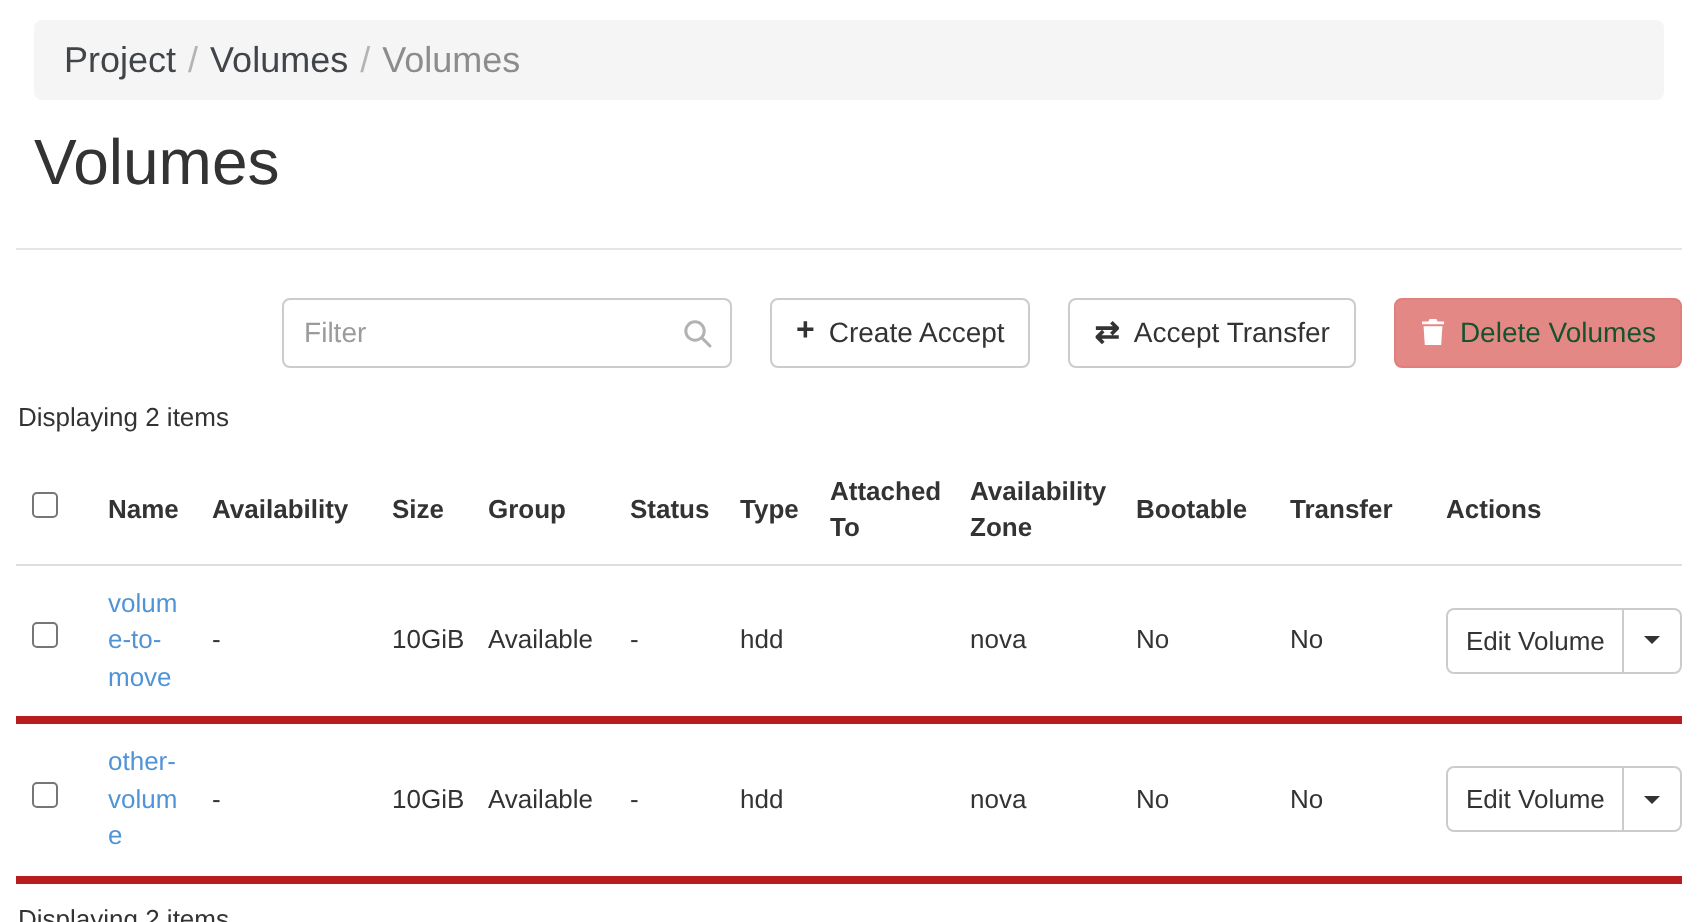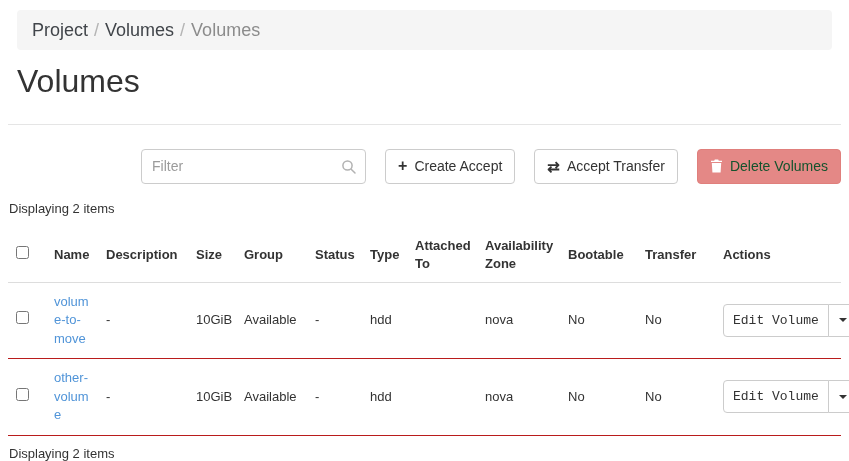--- a/index.html
+++ b/index.html
@@ -63,34 +63,34 @@
   
   table.volumes {
     width: 833px; margin: 13px 0 0; border-collapse: collapse;
     table-layout: fixed; font-size: 13px;
   }
   table.volumes th {
     text-align: left; font-weight: 700; padding: 8px;
     border-bottom: 1px solid #ddd; vertical-align: middle; line-height: 1.42;
   }
   table.volumes td {
-    padding: 10px 8px; border-bottom: 1px solid #b91c1c;
+    padding: 10px 8px; border-bottom: 4px solid #b91c1c;
     vertical-align: middle; line-height: 1.42;
   }
   td.check-cell, th.check-cell { padding-left: 17px; }
   input[type="checkbox"] { margin: 0; width: 13px; height: 13px; cursor: pointer; }
   td.name-cell { word-break: break-all; }
   td.name-cell a { color: #5094d8; text-decoration: none; cursor: pointer; }
 
   
   .btn-group { display: inline-flex; }
   .btn-sm {
     height: 33px; background: #fff; border: 1px solid #ccc; color: #333;
     font-size: 13px; padding: 0 9px; cursor: pointer;
-    font-family: Liberation Mono, monospace; white-space: nowrap;
+    font-family: Liberation Sans, sans-serif; white-space: nowrap;
     display: inline-flex; align-items: center;
   }
   .btn-sm.main { border-radius: 4px 0 0 4px; }
   .btn-sm.caret-btn { border-radius: 0 4px 4px 0; margin-left: -1px; padding: 0 10px; }
   .caret {
     display: inline-block; width: 0; height: 0;
     border-left: 4px solid transparent; border-right: 4px solid transparent;
     border-top: 4px solid #333;
   }
 </style>
@@ -153,21 +153,21 @@
         <col style="width:77px">
         <col style="width:78px">
         <col style="width:126px">
     </colgroup>
     <thead>
       <tr>
         <th class="check-cell">
           <input type="checkbox" style="">
         </th>
         <th>Name</th>
-        <th>Description</th>
+        <th>Availability</th>
         <th>Size</th>
         <th>Group</th>
         <th>Status</th>
         <th>Type</th>
         <th>Attached To</th>
         <th>Availability Zone</th>
         <th>Bootable</th>
         <th>Transfer</th>
         <th>Actions</th>
       </tr>

